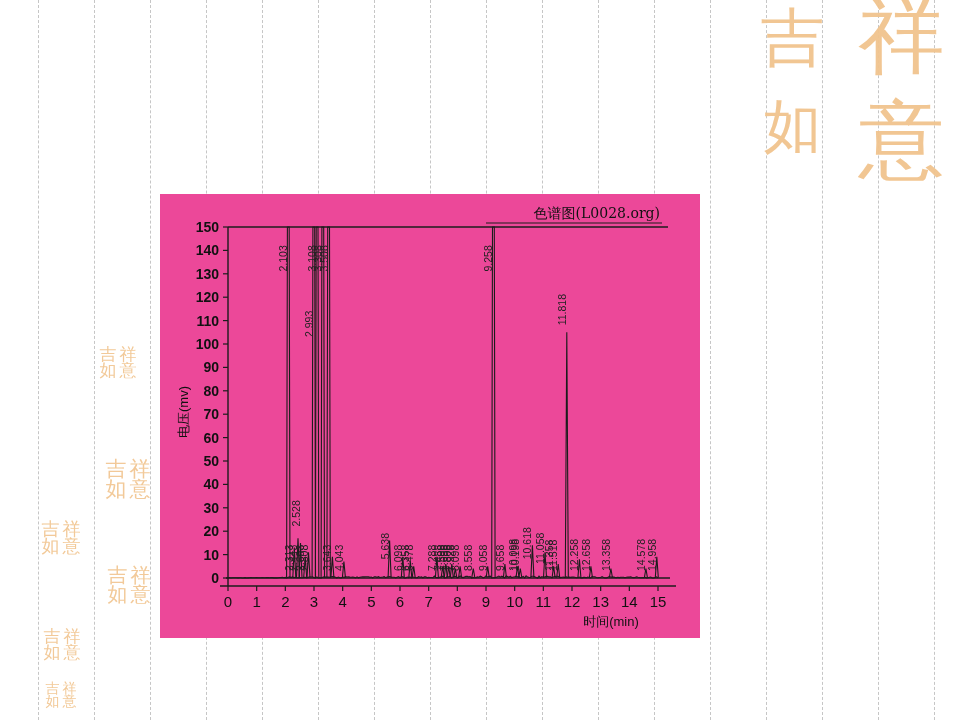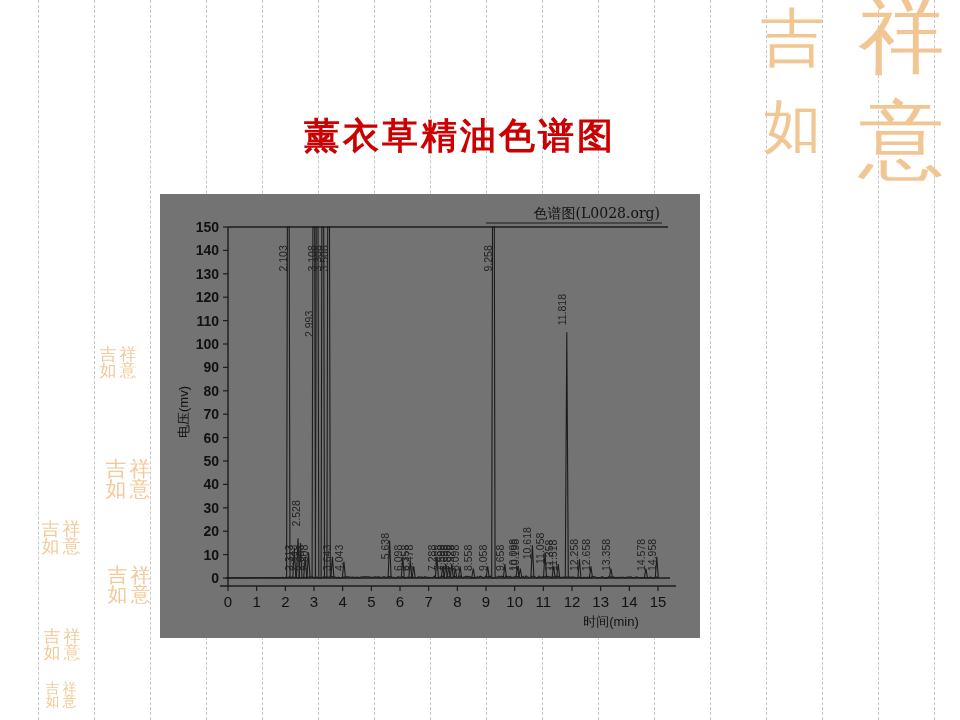--- a/index.html
+++ b/index.html
@@ -3,21 +3,21 @@
 <meta charset="utf-8">
 <style>
   html,body{margin:0;padding:0;}
   #slide{position:relative;width:960px;height:720px;background:#ffffff;overflow:hidden;
          font-family:"Liberation Sans",sans-serif;}
   .vline{position:absolute;top:0;bottom:0;width:0;border-left:1px dashed #c6c6c6;z-index:0;}
   #page-title{position:absolute;left:0;top:88px;width:920px;text-align:center;
        font-family:"Liberation Serif","DejaVu Serif",serif;font-weight:bold;
        font-size:36px;letter-spacing:3px;z-index:3;}
   
-  #chart-box{position:absolute;left:160px;top:194px;width:540px;height:444px;background:#737373;z-index:2;}
+  #chart-box{position:absolute;left:160px;top:194px;width:540px;height:444px;background:#ec4899;z-index:2;}
   #chart-svg{display:block;}
   .ax{stroke:#1c1c1c;stroke-width:1.4;}
   .tick{stroke:#1c1c1c;stroke-width:1.2;}
   .sig{stroke:#1c1c1c;stroke-width:1.1;fill:none;}
   .hdr{font:14px "DejaVu Serif","Liberation Serif",serif;fill:#111;}
   .ytick{font:bold 14px "Liberation Sans",sans-serif;fill:#111;}
   .xtick{font:15px "Liberation Sans",sans-serif;fill:#111;}
   .alab{font:13px "Liberation Sans",sans-serif;fill:#111;}
   .plab{font:10.5px "Liberation Sans",sans-serif;fill:#222;}
   
@@ -52,21 +52,20 @@
       <div class="vline" style="left: 542px;"></div>
       <div class="vline" style="left: 598px;"></div>
       <div class="vline" style="left: 654px;"></div>
       <div class="vline" style="left: 710px;"></div>
       <div class="vline" style="left: 766px;"></div>
       <div class="vline" style="left: 822px;"></div>
       <div class="vline" style="left: 878px;"></div>
       <div class="vline" style="left: 934px;"></div>
     </div>
 
-  <h1 id="page-title" style="color: rgb(204, 0, 0);">薰衣草精油色谱图</h1>
 
   <div id="stamp-big" class="stamp" style="color: rgb(241, 196, 142);">
       <span>吉</span>
       <span>祥</span>
       <span>如</span>
       <span>意</span>
     </div>
   <div class="stamp stamp-s1" style="color: rgb(241, 196, 142);">
       <span>吉</span>
       <span>祥</span>

